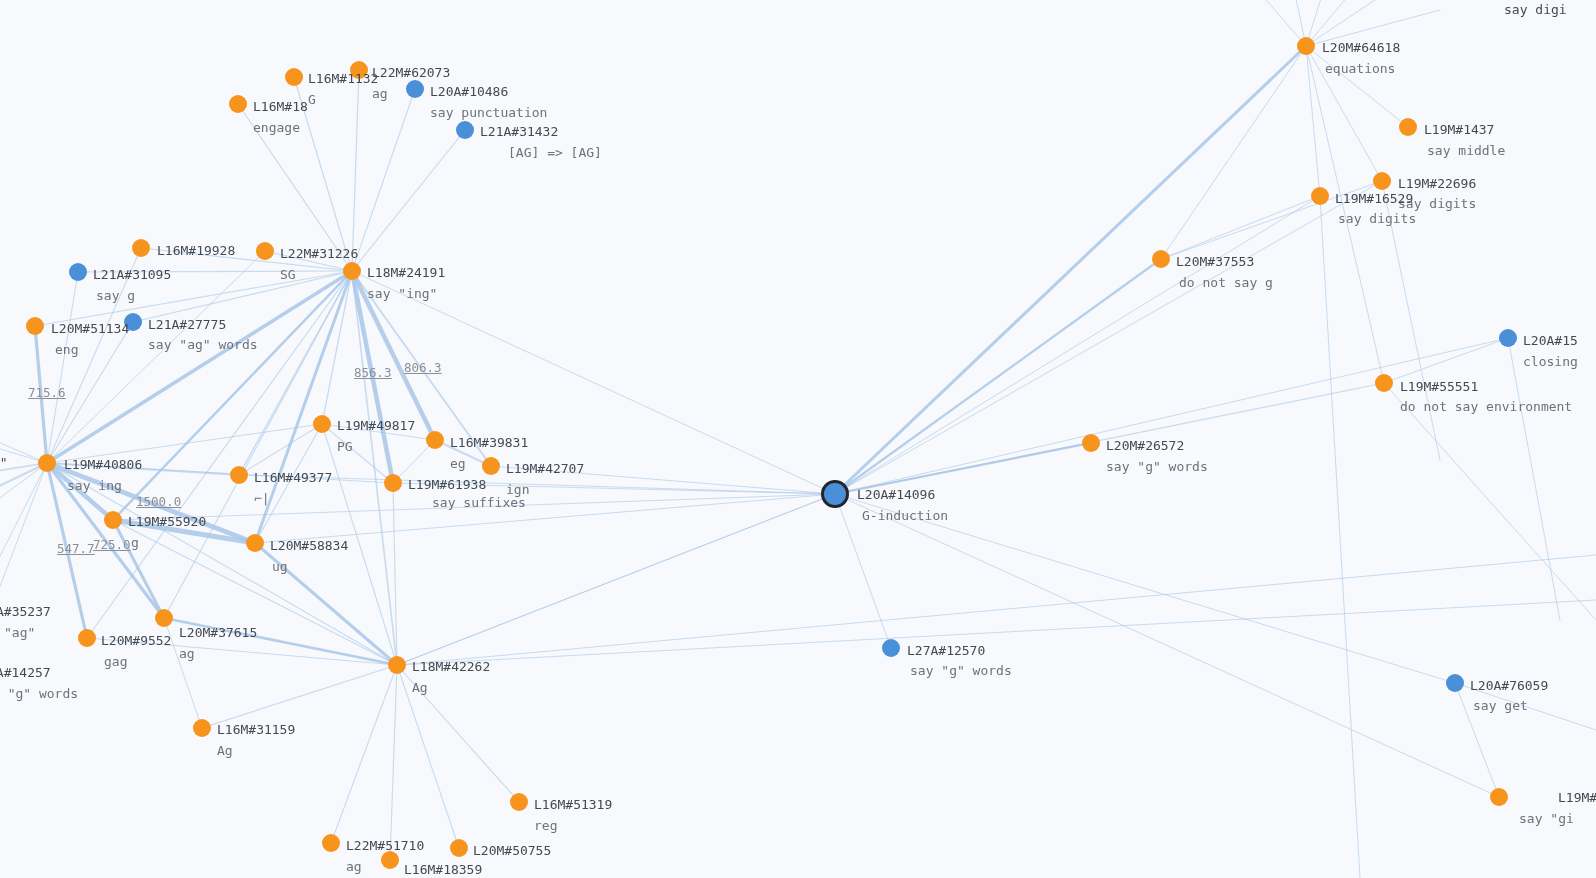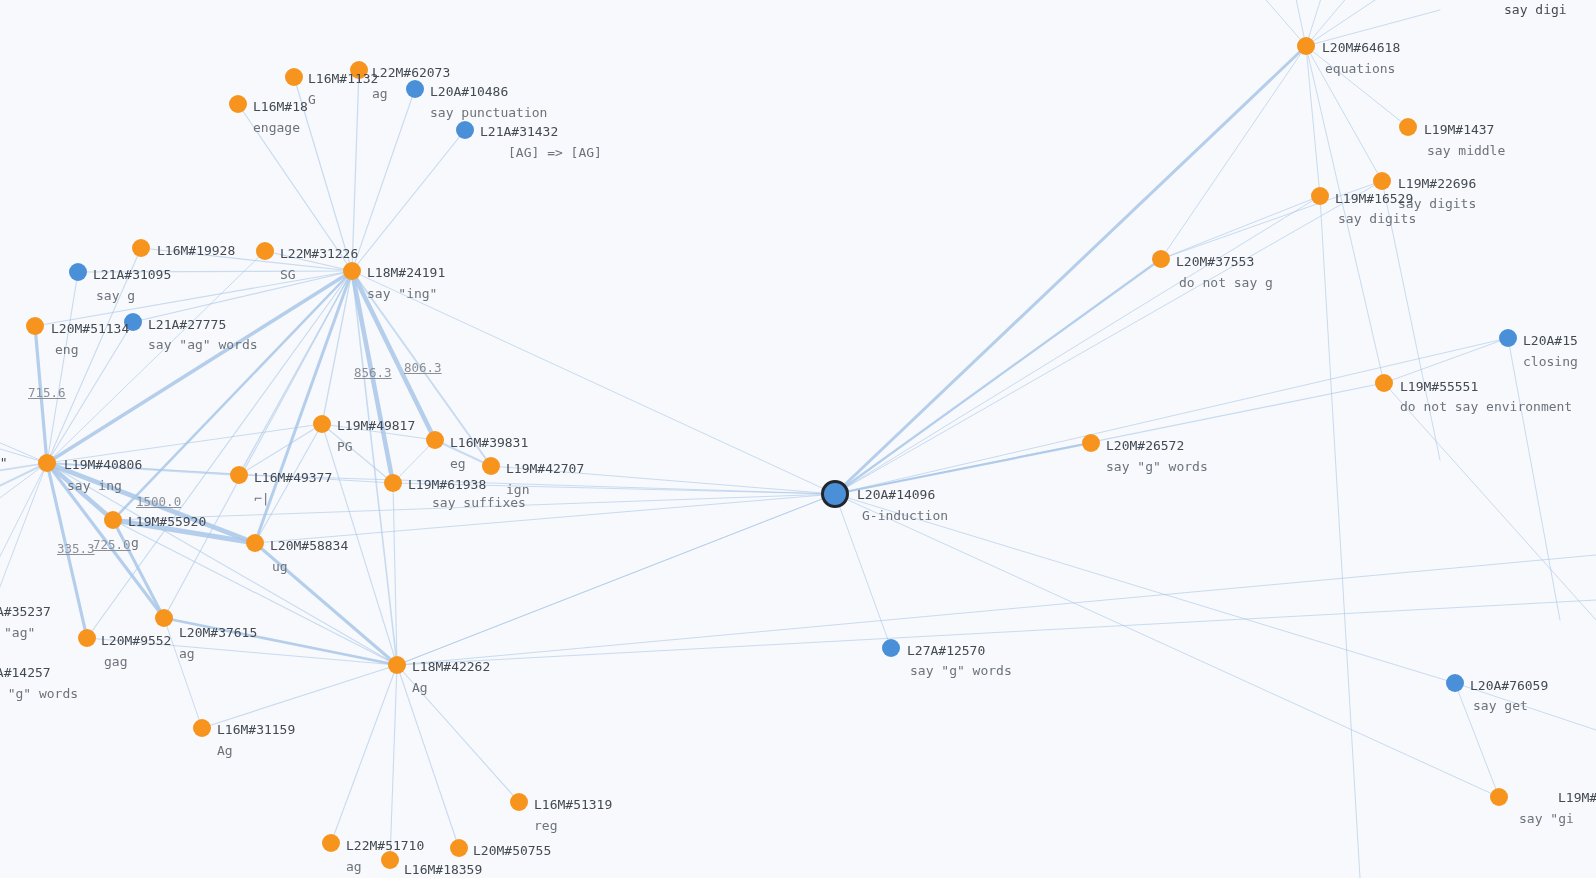--- a/index.html
+++ b/index.html
@@ -287,16 +287,16 @@
       <div class="node-label" style="left: -12px; top: 665px;">0A#14257</div>
       <div class="node-sublabel" style="left: -8px; top: 686px;">y "g" words</div>
       <div class="node-label" style="left: -8px; top: 455px;">g"</div>
       <div class="node-label" style="left: 1504px; top: 2px;">say digi</div>
     </div>
   <div id="weight-layer">
       <div class="edge-weight" style="left: 28px; top: 385px;">715.6</div>
       <div class="edge-weight" style="left: 354px; top: 365px;">856.3</div>
       <div class="edge-weight" style="left: 404px; top: 360px;">806.3</div>
       <div class="edge-weight" style="left: 136px; top: 494px;">1500.0</div>
-      <div class="edge-weight" style="left: 57px; top: 541px;">335.3</div>
+      <div class="edge-weight" style="left: 57px; top: 541px;">547.7</div>
       <div class="edge-weight" style="left: 93px; top: 537px;">725.0</div>
     </div>
 </div>
 
 </body></html>

